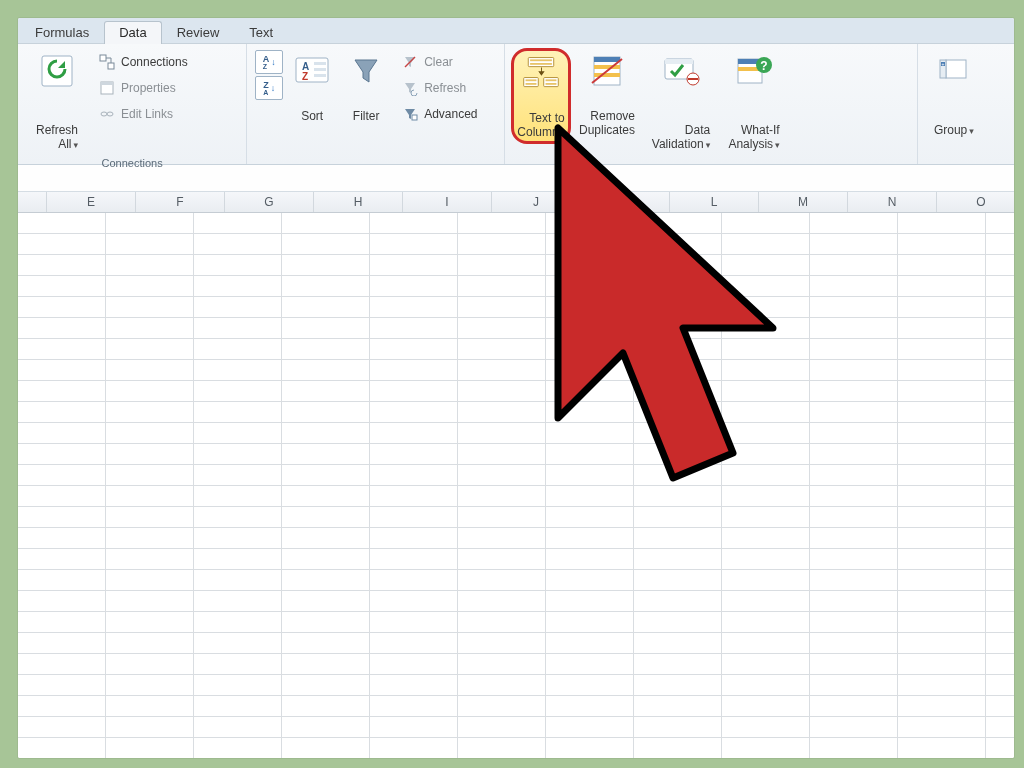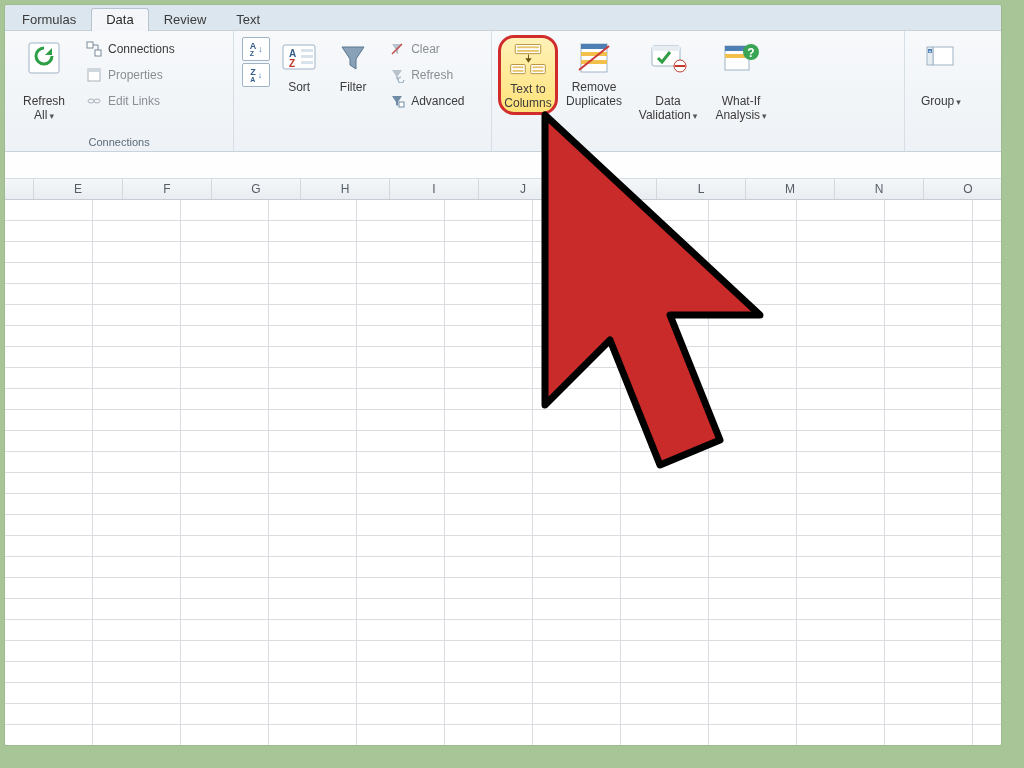--- a/index.html
+++ b/index.html
@@ -11,21 +11,21 @@
     font-size: 12px;
     color: #444;
     background: #a7c597;
     overflow: hidden;
   }
   .page-frame {
     position: relative;
     box-sizing: border-box;
     width: 1024px;
     height: 768px;
-    padding: 5px;
+    padding: 18px;
   }
   .app-window {
     position: relative;
     width: 996px;
     height: 740px;
     background: #fff;
     border-radius: 2px;
     box-shadow: 0 0 0 1px rgba(0,0,0,0.05);
     overflow: hidden;
   }
@@ -101,24 +101,24 @@
     border: 1px solid transparent;
     border-radius: 3px;
     cursor: pointer;
   }
   .big-btn .icon-area {
     width: 40px; height: 40px;
     display:flex; align-items:center; justify-content:center;
   }
   .big-btn .btn-label {
     font-size: 12px;
-    text-align: center;
+    text-align: right;
     line-height: 14px;
     color: #3b3b3b;
-    margin-top: 2px;
+    margin-top: 18px;
     white-space: pre-line;
   }
   .dropdown-caret {
     font-size: 9px;
     color: #555;
     margin-left: 2px;
   }
 
   .small-list {
     display: flex;

